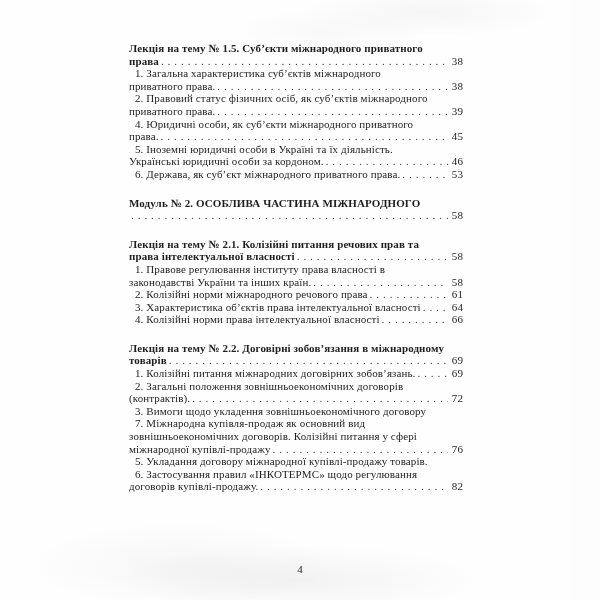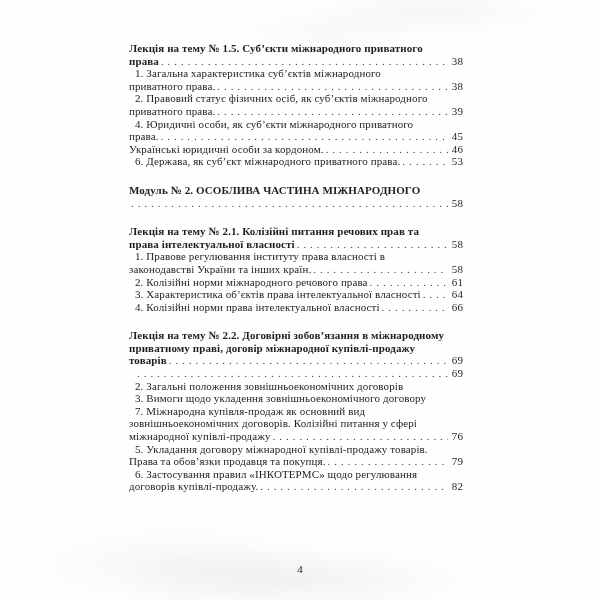--- a/index.html
+++ b/index.html
@@ -111,20 +111,21 @@
       </div>
       <div class="entry item">
         <div class="line first">4. Юридичні особи, як суб’єкти міжнародного приватного</div>
         <div class="line row">
           <span class="txt">права.</span>
           <span class="dots"></span>
           <span class="pg">45</span>
         </div>
       </div>
       <div class="entry item">
+        <div class="line first">5. Іноземні юридичні особи в Україні та їх діяльність.</div>
         <div class="line row">
           <span class="txt">Українські юридичні особи за кордоном.</span>
           <span class="dots"></span>
           <span class="pg">46</span>
         </div>
       </div>
       <div class="entry item">
         <div class="line first row">
           <span class="txt">6. Держава, як суб’єкт міжнародного приватного права.</span>
           <span class="dots"></span>
@@ -170,55 +171,55 @@
       </div>
       <div class="entry item">
         <div class="line first row">
           <span class="txt">4. Колізійні норми права інтелектуальної власності</span>
           <span class="dots"></span>
           <span class="pg">66</span>
         </div>
       </div>
       <div class="entry heading gap">
         <div class="line first">Лекція на тему № 2.2. Договірні зобов’язання в міжнародному</div>
-        <div class="line">приватному праві, договір міжнародної купівлі-продажу</div>
         <div class="line row">
           <span class="txt">товарів</span>
           <span class="dots"></span>
           <span class="pg">69</span>
         </div>
       </div>
       <div class="entry item">
         <div class="line first row">
+          <span class="txt">1. Колізійні питання міжнародних договірних зобов’язань.</span>
           <span class="dots"></span>
           <span class="pg">69</span>
         </div>
       </div>
       <div class="entry item">
         <div class="line first">2. Загальні положення зовнішньоекономічних договорів</div>
+        <div class="line row">
+          <span class="txt">(контрактів).</span>
+          <span class="dots"></span>
+          <span class="pg">72</span>
+        </div>
       </div>
       <div class="entry item">
         <div class="line first">3. Вимоги щодо укладення зовнішньоекономічного договору</div>
       </div>
       <div class="entry item">
         <div class="line first">7. Міжнародна купівля-продаж як основний вид</div>
         <div class="line">зовнішньоекономічних договорів. Колізійні питання у сфері</div>
         <div class="line row">
           <span class="txt">міжнародної купівлі-продажу</span>
           <span class="dots"></span>
           <span class="pg">76</span>
         </div>
       </div>
       <div class="entry item">
         <div class="line first">5. Укладання договору міжнародної купівлі-продажу товарів.</div>
-        <div class="line row">
-          <span class="txt">Права та обов’язки продавця та покупця.</span>
-          <span class="dots"></span>
-          <span class="pg">79</span>
-        </div>
       </div>
       <div class="entry item">
         <div class="line first">6. Застосування правил «ІНКОТЕРМС» щодо регулювання</div>
         <div class="line row">
           <span class="txt">договорів купівлі-продажу.</span>
           <span class="dots"></span>
           <span class="pg">82</span>
         </div>
       </div>
     </div>

